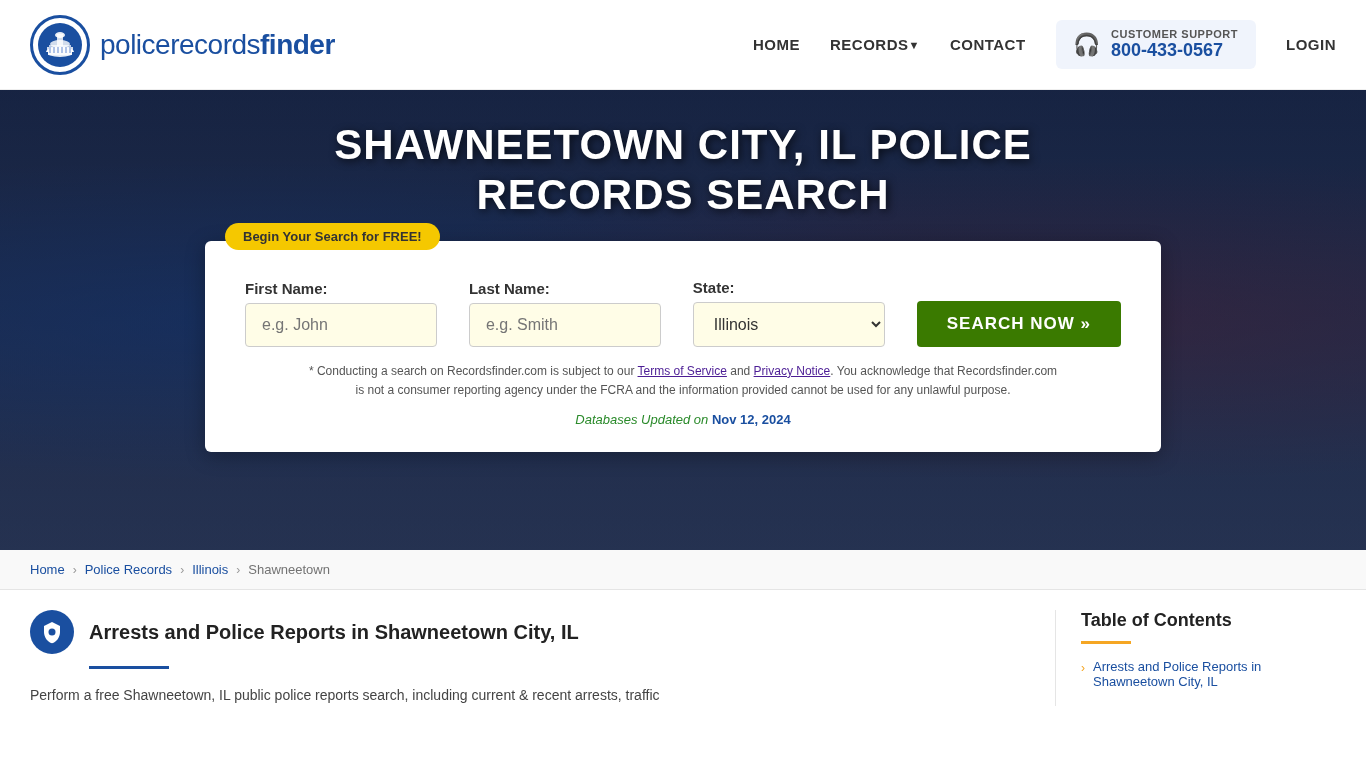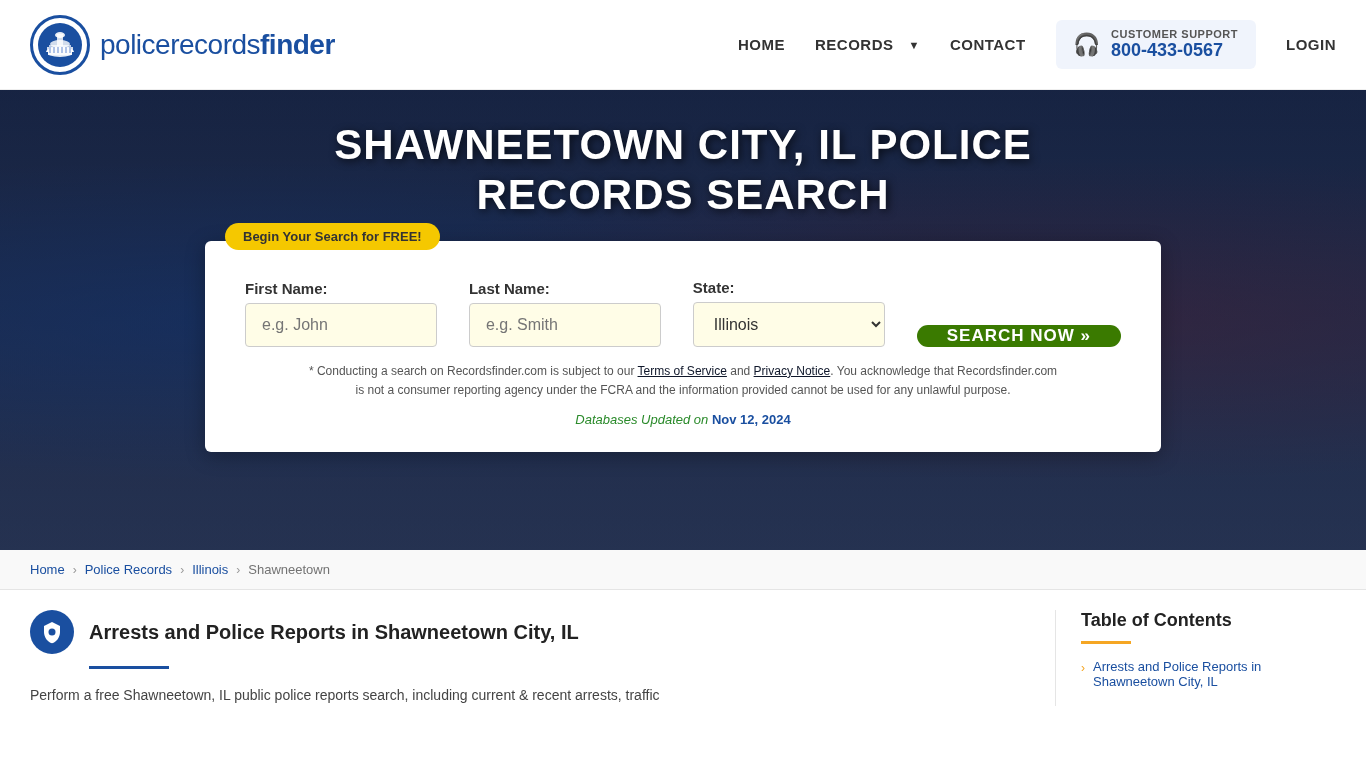--- a/index.html
+++ b/index.html
@@ -51,21 +51,21 @@
       font-size: 15px;
       font-weight: 700;
       color: #333;
       text-decoration: none;
       letter-spacing: 0.5px;
       cursor: pointer;
     }
     .nav-records {
       display: flex;
       align-items: center;
-      gap: 15px;
+      gap: 0;
     }
     .chevron {
       font-size: 11px;
       color: #333;
     }
     .customer-support-box {
       display: flex;
       align-items: center;
       gap: 10px;
       background: #f0f4fc;
@@ -208,40 +208,40 @@
     }
     .field-group select {
       color: #333;
       cursor: pointer;
     }
 
     .search-btn {
       background: #3a7a00;
       color: #fff;
       border: none;
-      border-radius: 11px;
-      padding: 1px 30px;
+      border-radius: 4px;
+      padding: 13px 30px;
       font-size: 17px;
       font-weight: 900;
       letter-spacing: 1px;
       cursor: pointer;
       white-space: nowrap;
       flex-shrink: 0;
       text-transform: uppercase;
     }
 
     .disclaimer {
       font-size: 12px;
       color: #555;
       text-align: center;
       margin-bottom: 12px;
       line-height: 1.6;
     }
     .disclaimer a {
-      color: #0f172a;
+      color: #4c1d95;
       text-decoration: underline;
     }
 
     .db-updated {
       text-align: center;
       font-size: 13px;
       font-style: italic;
       color: #2a8a2a;
     }
     .db-updated strong {

